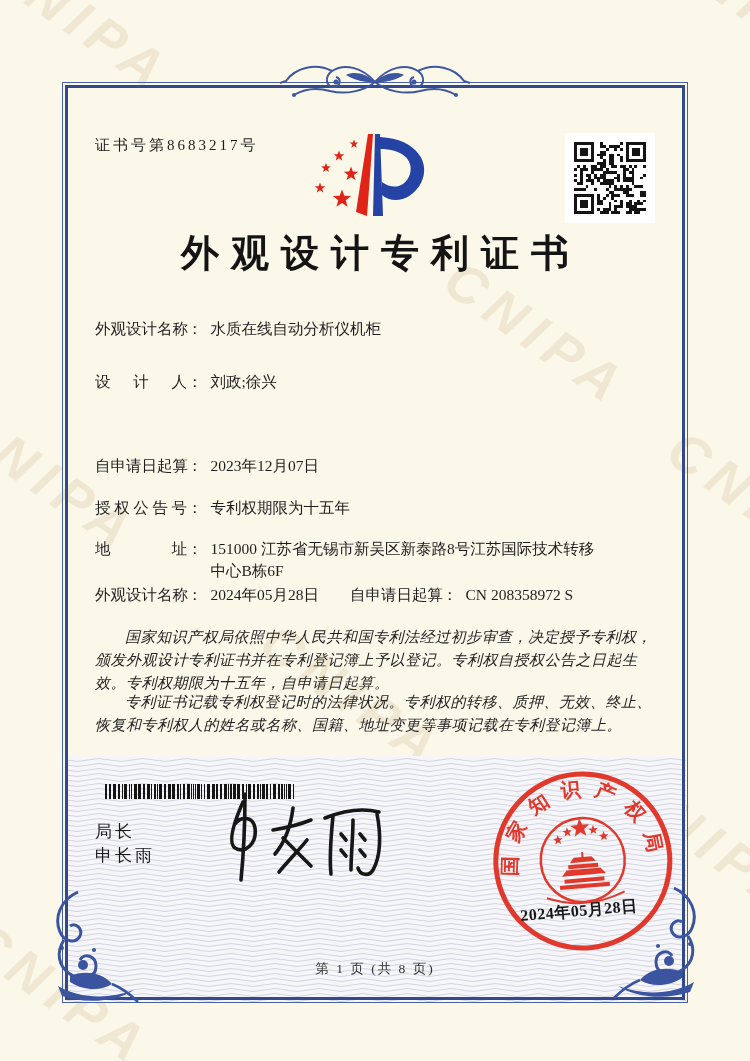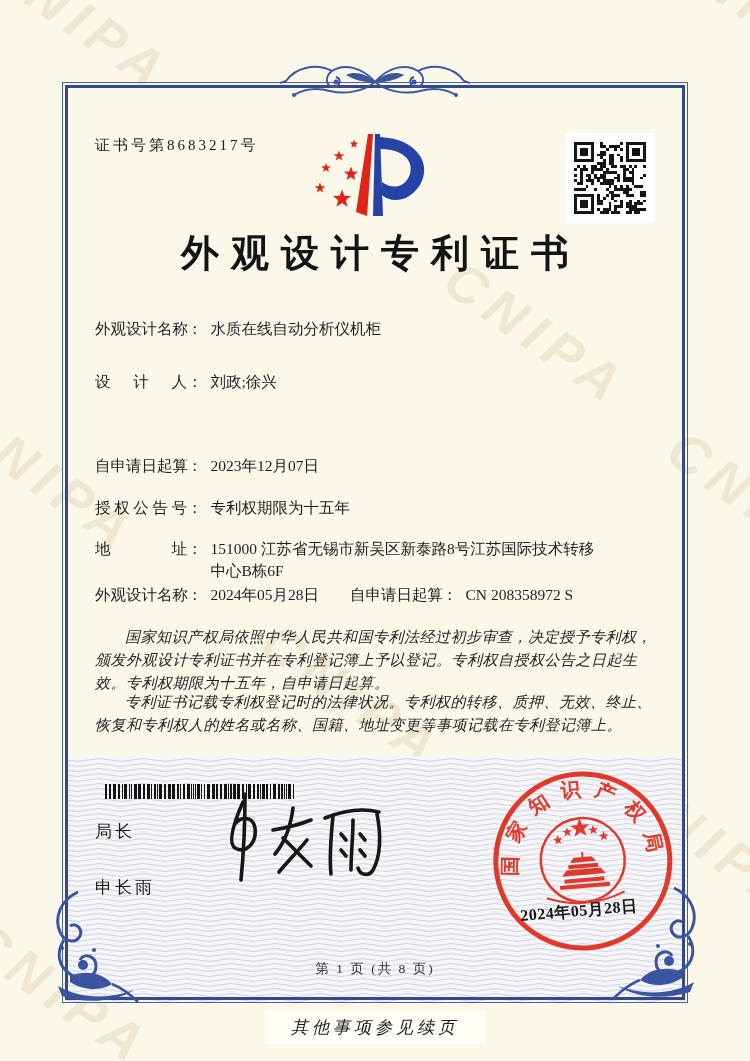--- a/index.html
+++ b/index.html
@@ -470,21 +470,21 @@
       <span style="width: 3px; margin-right: 2px; background: rgb(20, 20, 20); flex: 0 0 auto;"></span>
       <span style="width: 2px; margin-right: 1px; background: rgb(20, 20, 20); flex: 0 0 auto;"></span>
       <span style="width: 2px; margin-right: 1px; background: rgb(20, 20, 20); flex: 0 0 auto;"></span>
       <span style="width: 1px; margin-right: 1px; background: rgb(20, 20, 20); flex: 0 0 auto;"></span>
       <span style="width: 1px; margin-right: 1px; background: rgb(20, 20, 20); flex: 0 0 auto;"></span>
       <span style="width: 3px; margin-right: 2px; background: rgb(20, 20, 20); flex: 0 0 auto;"></span>
       <span style="width: 1px; margin-right: 1px; background: rgb(20, 20, 20); flex: 0 0 auto;"></span>
     </div>
 
   <div class="signer" style="top:820px">局长</div>
-  <div class="signer" style="top:876px">申长雨</div>
+  <div class="signer" style="top:844px">申长雨</div>
 
   <svg class="signature" width="200" height="100" viewBox="0 0 200 100">
     <g stroke="#171717" stroke-width="3.6" fill="none" stroke-linecap="round" stroke-linejoin="round">
       <path d="M38,12 C30,30 22,52 30,58 C40,64 52,54 50,38 C48,26 36,26 30,34"></path>
       <path d="M40,4 C40,30 38,70 36,90"></path>
       <path d="M88,18 C86,34 80,52 70,64"></path>
       <path d="M68,40 C80,38 96,34 106,30"></path>
       <path d="M78,48 C86,56 96,66 106,76"></path>
       <path d="M102,50 C94,60 84,70 74,82"></path>
       <path d="M120,28 C140,20 158,18 174,22"></path>
@@ -520,15 +520,14 @@
         <rect x="80" y="96" width="30" height="4"></rect>
         <path d="M82,94 h26 l-4,-5 h-18 z"></path>
         <rect x="94" y="84" width="2" height="6"></rect>
       </g>
       <path d="M56,127 Q95,143 134,127" stroke="#e02b1e" stroke-width="2" fill="none"></path>
     </g>
   </svg>
   <div class="seal-date">2024年05月28日</div>
 
   <div class="page-num">第 1 页 (共 8 页)</div>
-  <div class="footer-note">其他事项参见续页</div>
 
 </div>
 
 </body></html>

